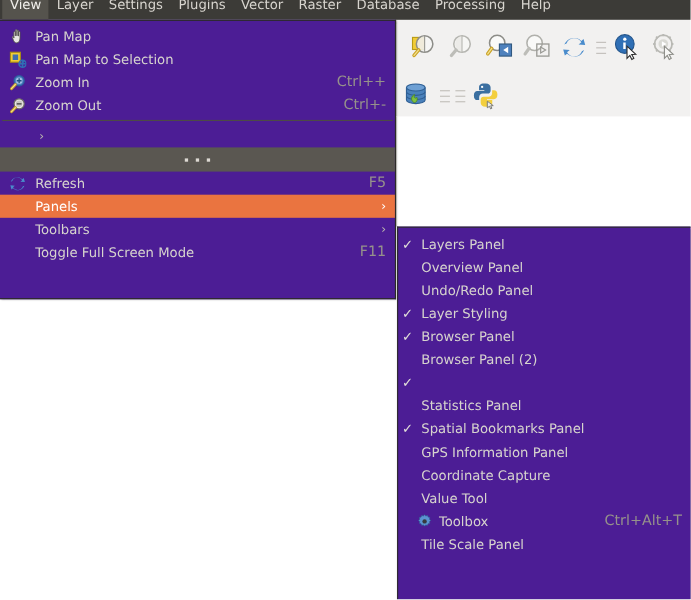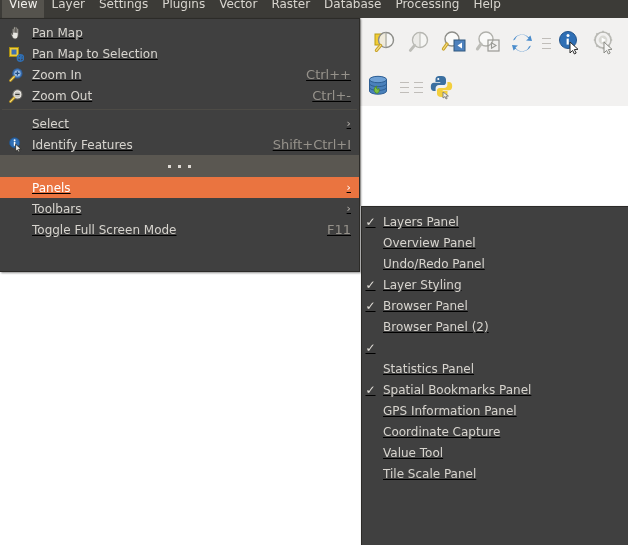--- a/index.html
+++ b/index.html
@@ -34,26 +34,25 @@
     border-radius: 0;
   }
   .menubar-item.active {
     background: #55534d;
     color: #f2f0ec;
   }
 
   
   .menu {
     position: absolute;
-    background: #404040;
+    background: #4c1d95;
     border: 1px solid #2c2b28;
     box-shadow: 1px 1px 2px rgba(0,0,0,0.45);
     box-sizing: border-box;
     padding: 6px 0;
-    text-decoration: underline;
   }
   #view-menu {
     left: 0; top: 18px; width: 360px; height: 254px;
     border-left: none;
     padding-top: 3px;
   }
   #panels-menu {
     left: 361px; top: 206px; width: 267px; height: 339px;
     padding-top: 4px;
     border-right: none; border-bottom: none;
@@ -367,45 +366,42 @@
         </svg>
       </span>
       <span class="mi-label">Zoom Out</span>
       <span class="mi-shortcut">Ctrl+-</span>
     </div>
 
     <div class="menu-sep"></div>
 
     <div class="menu-item">
       <span class="mi-icon"></span>
-      <span class="mi-label">Select</span>
       <span class="mi-arrow">›</span>
     </div>
 
-    <div class="menu-item">
-      <span class="mi-icon">
-        <svg width="16" height="16" viewBox="0 0 16 16">
-          <circle cx="6.6" cy="5.8" r="5" fill="#2f6fb5" stroke="#24558c" stroke-width="0.9"></circle>
-          <circle cx="6.6" cy="3.2" r="0.95" fill="#ffffff"></circle>
-          <rect x="5.8" y="4.8" width="1.6" height="4" fill="#ffffff"></rect>
-          <path d="M7.6 7.2 L7.6 14.6 L9.4 12.8 L10.6 15.2 L11.9 14.5 L10.6 12.3 L13.2 12.1 Z" fill="#f0efea" stroke="#2d2d2b" stroke-width="0.85"></path>
-        </svg>
-      </span>
-      <span class="mi-label">Identify Features</span>
-      <span class="mi-shortcut">Shift+Ctrl+I</span>
-    </div>
 
     <div class="menu-tearoff">
       <span class="tearoff-dots">
           <i></i>
           <i></i>
           <i></i>
         </span>
     </div>
 
+    <div class="menu-item">
+      <span class="mi-icon">
+        <svg width="16" height="16" viewBox="0 0 16 16">
+          <path d="M3.2 5.6 A5 5 0 0 1 12.2 4.8 L10.5 6.2 L14.6 6.5 L13.6 2.8 L12.2 3.9 A6.4 6.4 0 0 0 1.8 6.2 Z" fill="#4a8ccc"></path>
+          <path d="M12.8 10.4 A5 5 0 0 1 3.8 11.2 L5.5 9.8 L1.4 9.5 L2.4 13.2 L3.8 12.1 A6.4 6.4 0 0 0 14.2 9.8 Z" fill="#4a8ccc"></path>
+        </svg>
+      </span>
+      <span class="mi-label">Refresh</span>
+      <span class="mi-shortcut">F5</span>
+    </div>
 
     <div class="menu-item highlight">
       <span class="mi-icon"></span>
       <span class="mi-label">Panels</span>
       <span class="mi-arrow">›</span>
     </div>
 
     <div class="menu-item">
       <span class="mi-icon"></span>
       <span class="mi-label">Toolbars</span>
@@ -463,17 +459,28 @@
     <div class="menu-item">
       <span class="mi-check"></span>
       <span class="mi-label">Coordinate Capture</span>
     </div>
     <div class="menu-item">
       <span class="mi-check"></span>
       <span class="mi-label">Value Tool</span>
     </div>
     <div class="menu-item">
       <span class="mi-check"></span>
+      <span class="mi-icon" style="margin-left:-2px;width:18px;min-width:18px;">
+        <svg width="14" height="14" viewBox="0 0 16 16">
+          <path d="M8 1.2 l1.3 1.1 1.7-.4 .7 1.6 1.7 .5 -.3 1.7 1.2 1.3 -1.2 1.3 .3 1.7 -1.7 .5 -.7 1.6 -1.7-.4 -1.3 1.1 -1.3-1.1 -1.7 .4 -.7-1.6 -1.7-.5 .3-1.7 -1.2-1.3 1.2-1.3 -.3-1.7 1.7-.5 .7-1.6 1.7 .4 Z" fill="#5b93d1" stroke="#2f5f94" stroke-width="0.7"></path>
+          <circle cx="8" cy="8" r="2.3" fill="#36393d"></circle>
+        </svg>
+      </span>
+      <span class="mi-label">Toolbox</span>
+      <span class="mi-shortcut">Ctrl+Alt+T</span>
+    </div>
+    <div class="menu-item">
+      <span class="mi-check"></span>
       <span class="mi-label">Tile Scale Panel</span>
     </div>
   </div>
 
 </div>
 
 </body></html>

